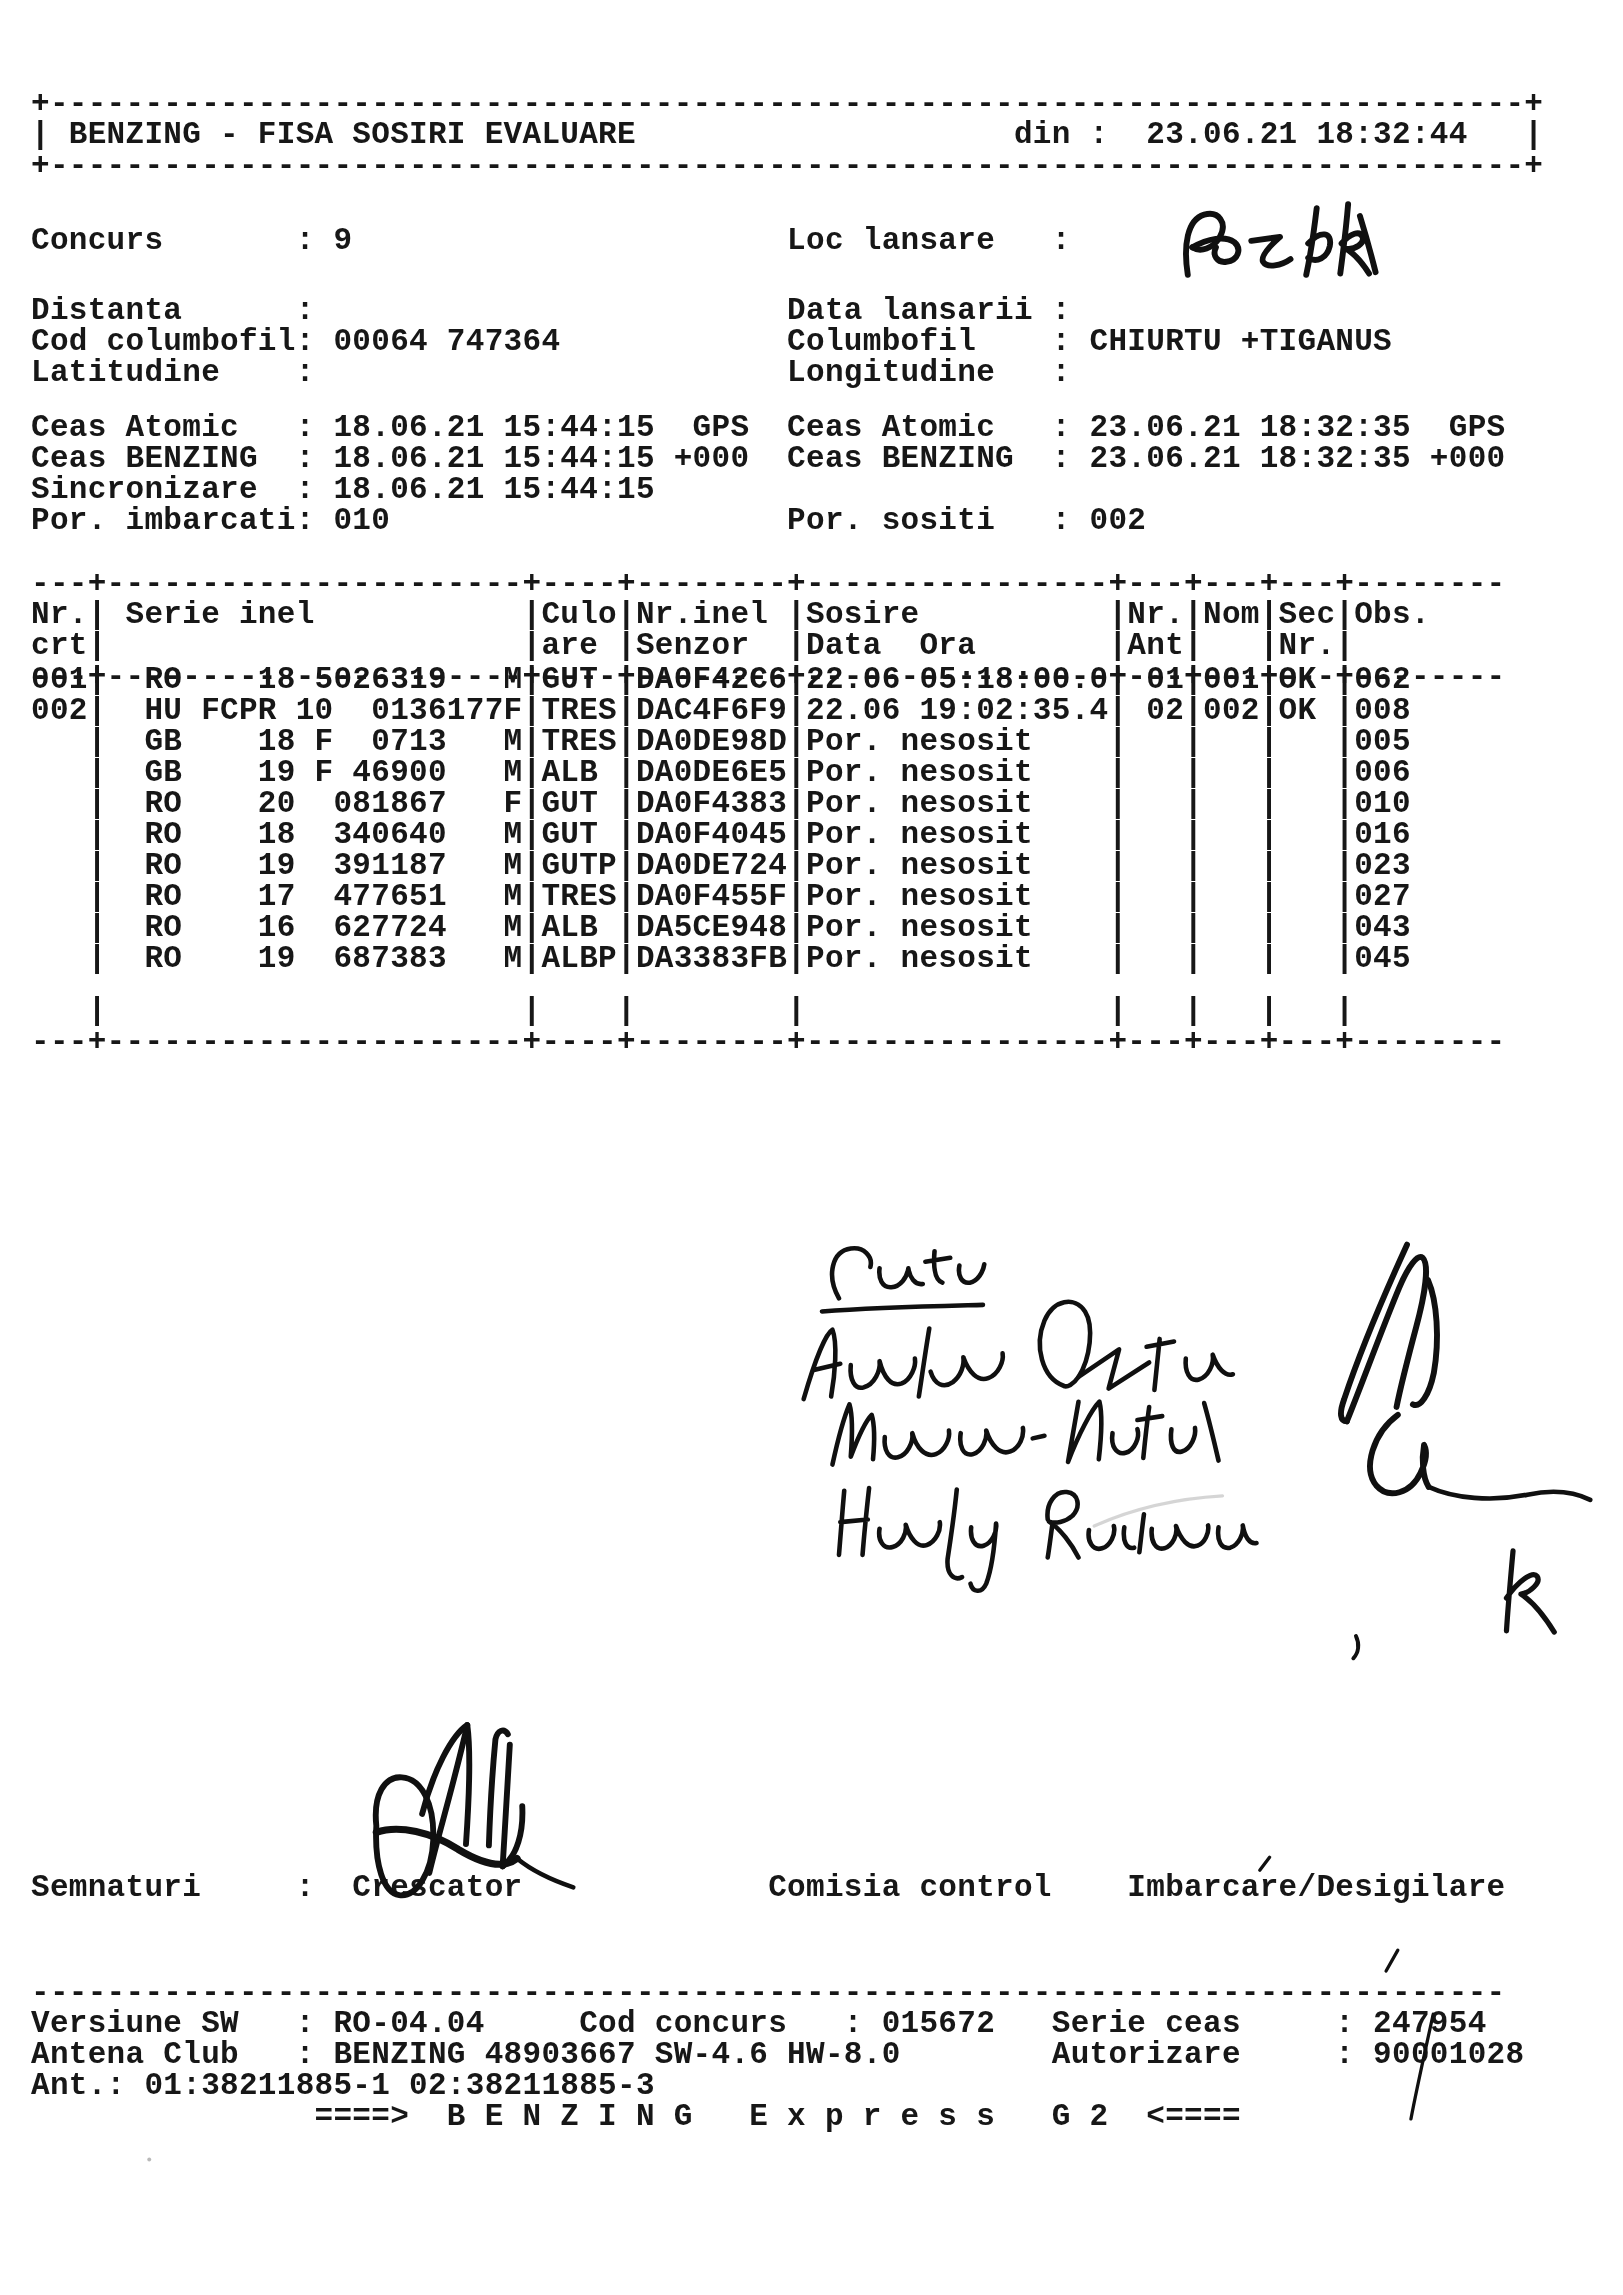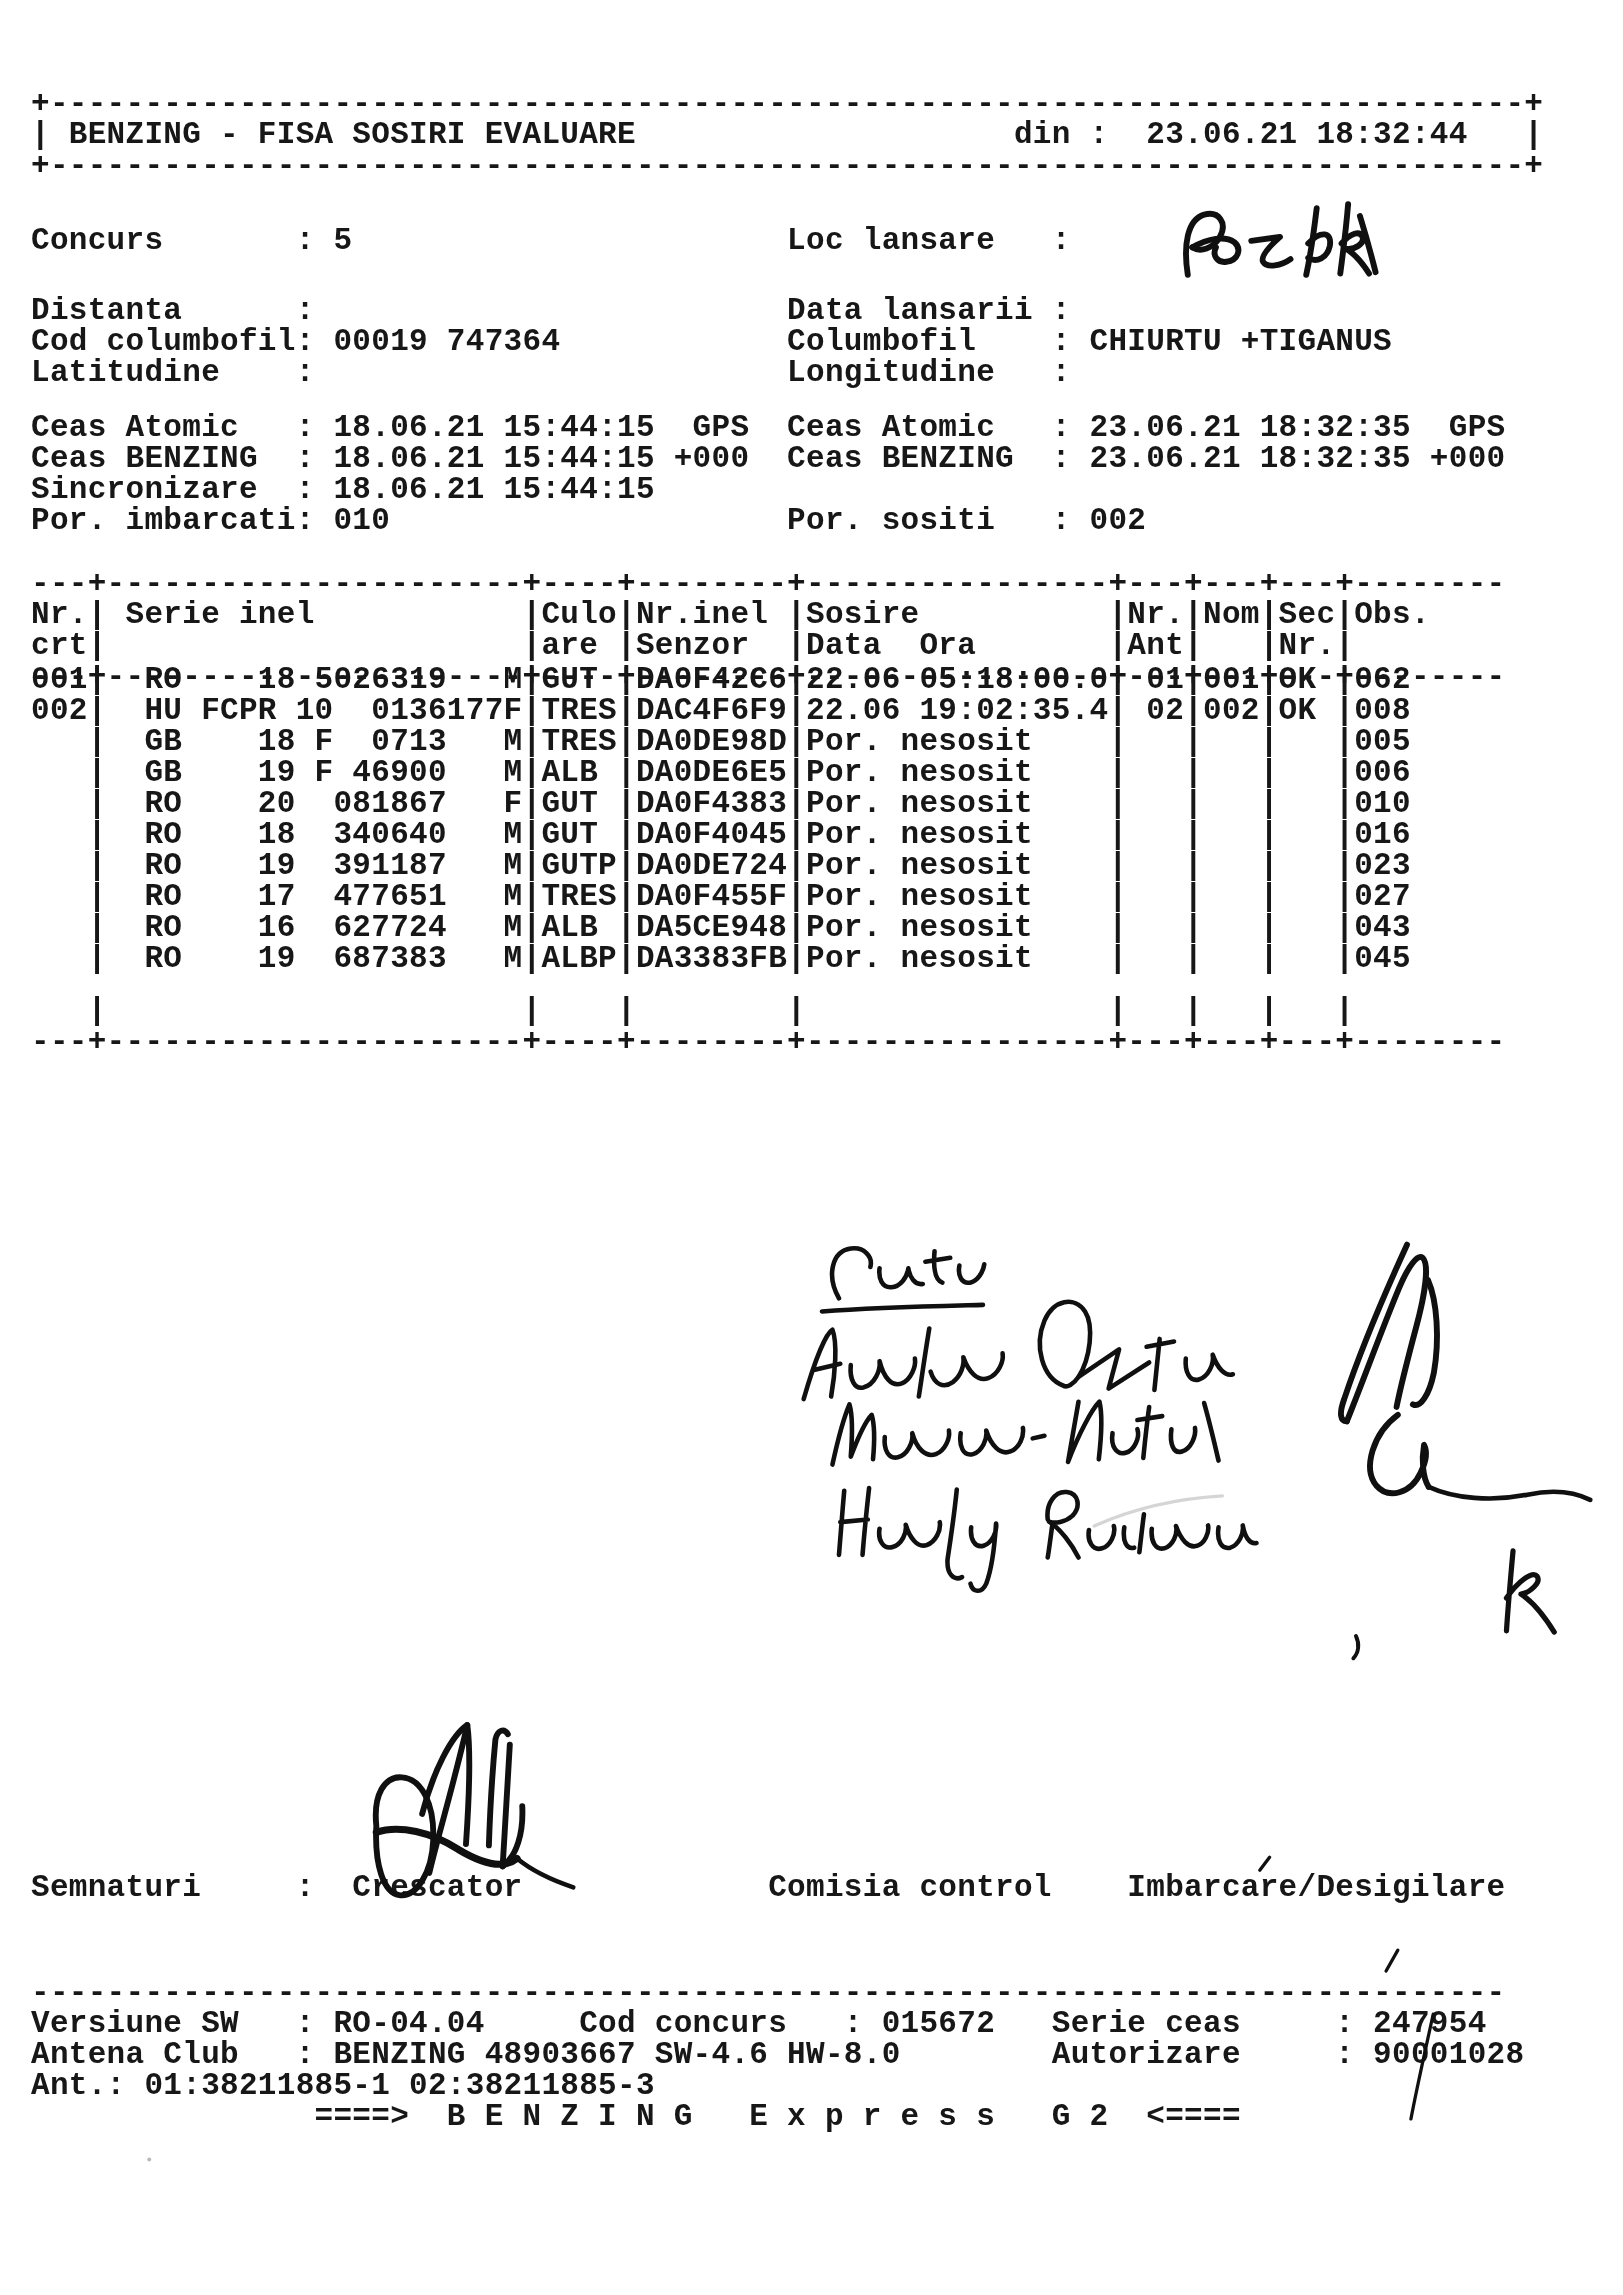--- a/index.html
+++ b/index.html
@@ -14,23 +14,23 @@
   .faint{fill:none;stroke:#b9b9b9;stroke-linecap:round;opacity:.6;}
 </style>
 </head>
 <body>
 
 <div id="page">
 
   <pre class="print" style="top:88px">+------------------------------------------------------------------------------+
 | BENZING - FISA SOSIRI EVALUARE                    din :  23.06.21 18:32:44   |
 +------------------------------------------------------------------------------+</pre>
-  <pre class="print" style="top:225px">Concurs       : 5                       Loc lansare   :</pre>
+  <pre class="print" style="top:225px">Concurs       : 9                       Loc lansare   :</pre>
   <pre class="print" style="top:295px">Distanta      :                         Data lansarii :
-Cod columbofil: 00019 747364            Columbofil    : CHIURTU +TIGANUS
+Cod columbofil: 00064 747364            Columbofil    : CHIURTU +TIGANUS
 Latitudine    :                         Longitudine   :</pre>
   <pre class="print" style="top:412px">Ceas Atomic   : 18.06.21 15:44:15  GPS  Ceas Atomic   : 23.06.21 18:32:35  GPS
 Ceas BENZING  : 18.06.21 15:44:15 +000  Ceas BENZING  : 23.06.21 18:32:35 +000
 Sincronizare  : 18.06.21 15:44:15
 Por. imbarcati: 010                     Por. sositi   : 002</pre>
   <pre class="print" style="top:568px">---+----------------------+----+--------+----------------+---+---+---+--------
 Nr.| Serie inel           |Culo|Nr.inel |Sosire          |Nr.|Nom|Sec|Obs.
 crt|                      |are |Senzor  |Data  Ora       |Ant|   |Nr.|
 ---+----------------------+----+--------+----------------+---+---+---+--------</pre>
   <pre class="print" style="top:664px">001|  RO    18 5026319   M|GUT |DA0F42C6|22.06 05:18:00.0| 01|001|OK |062

